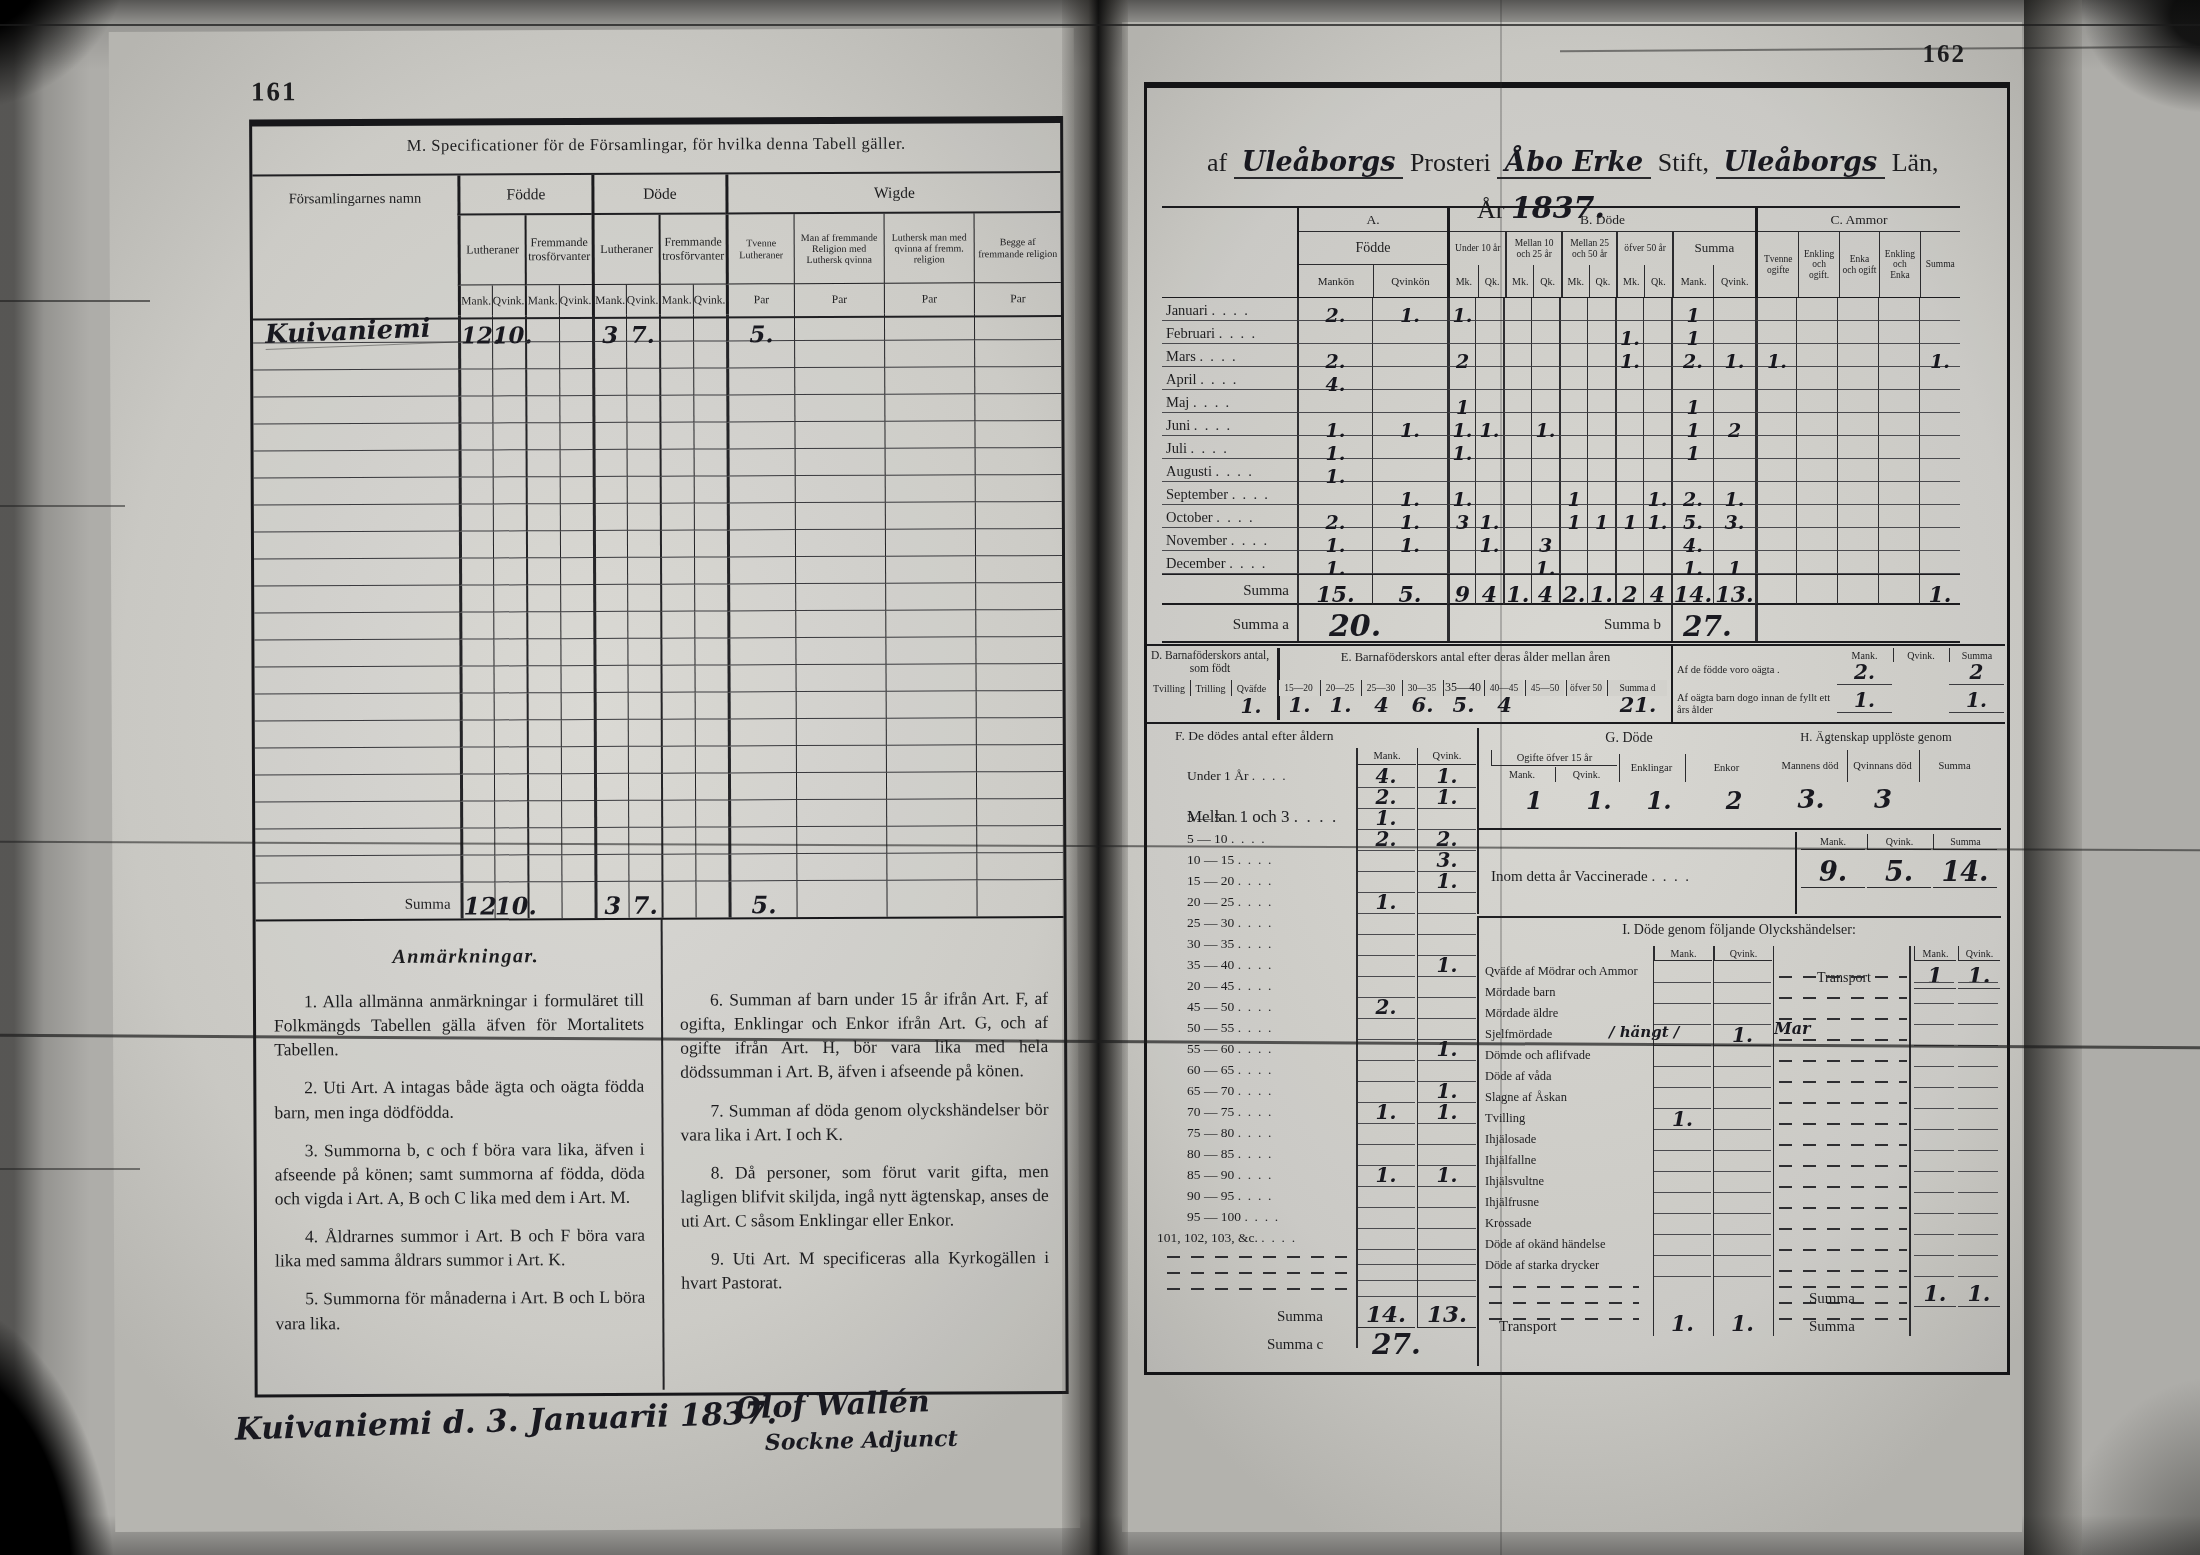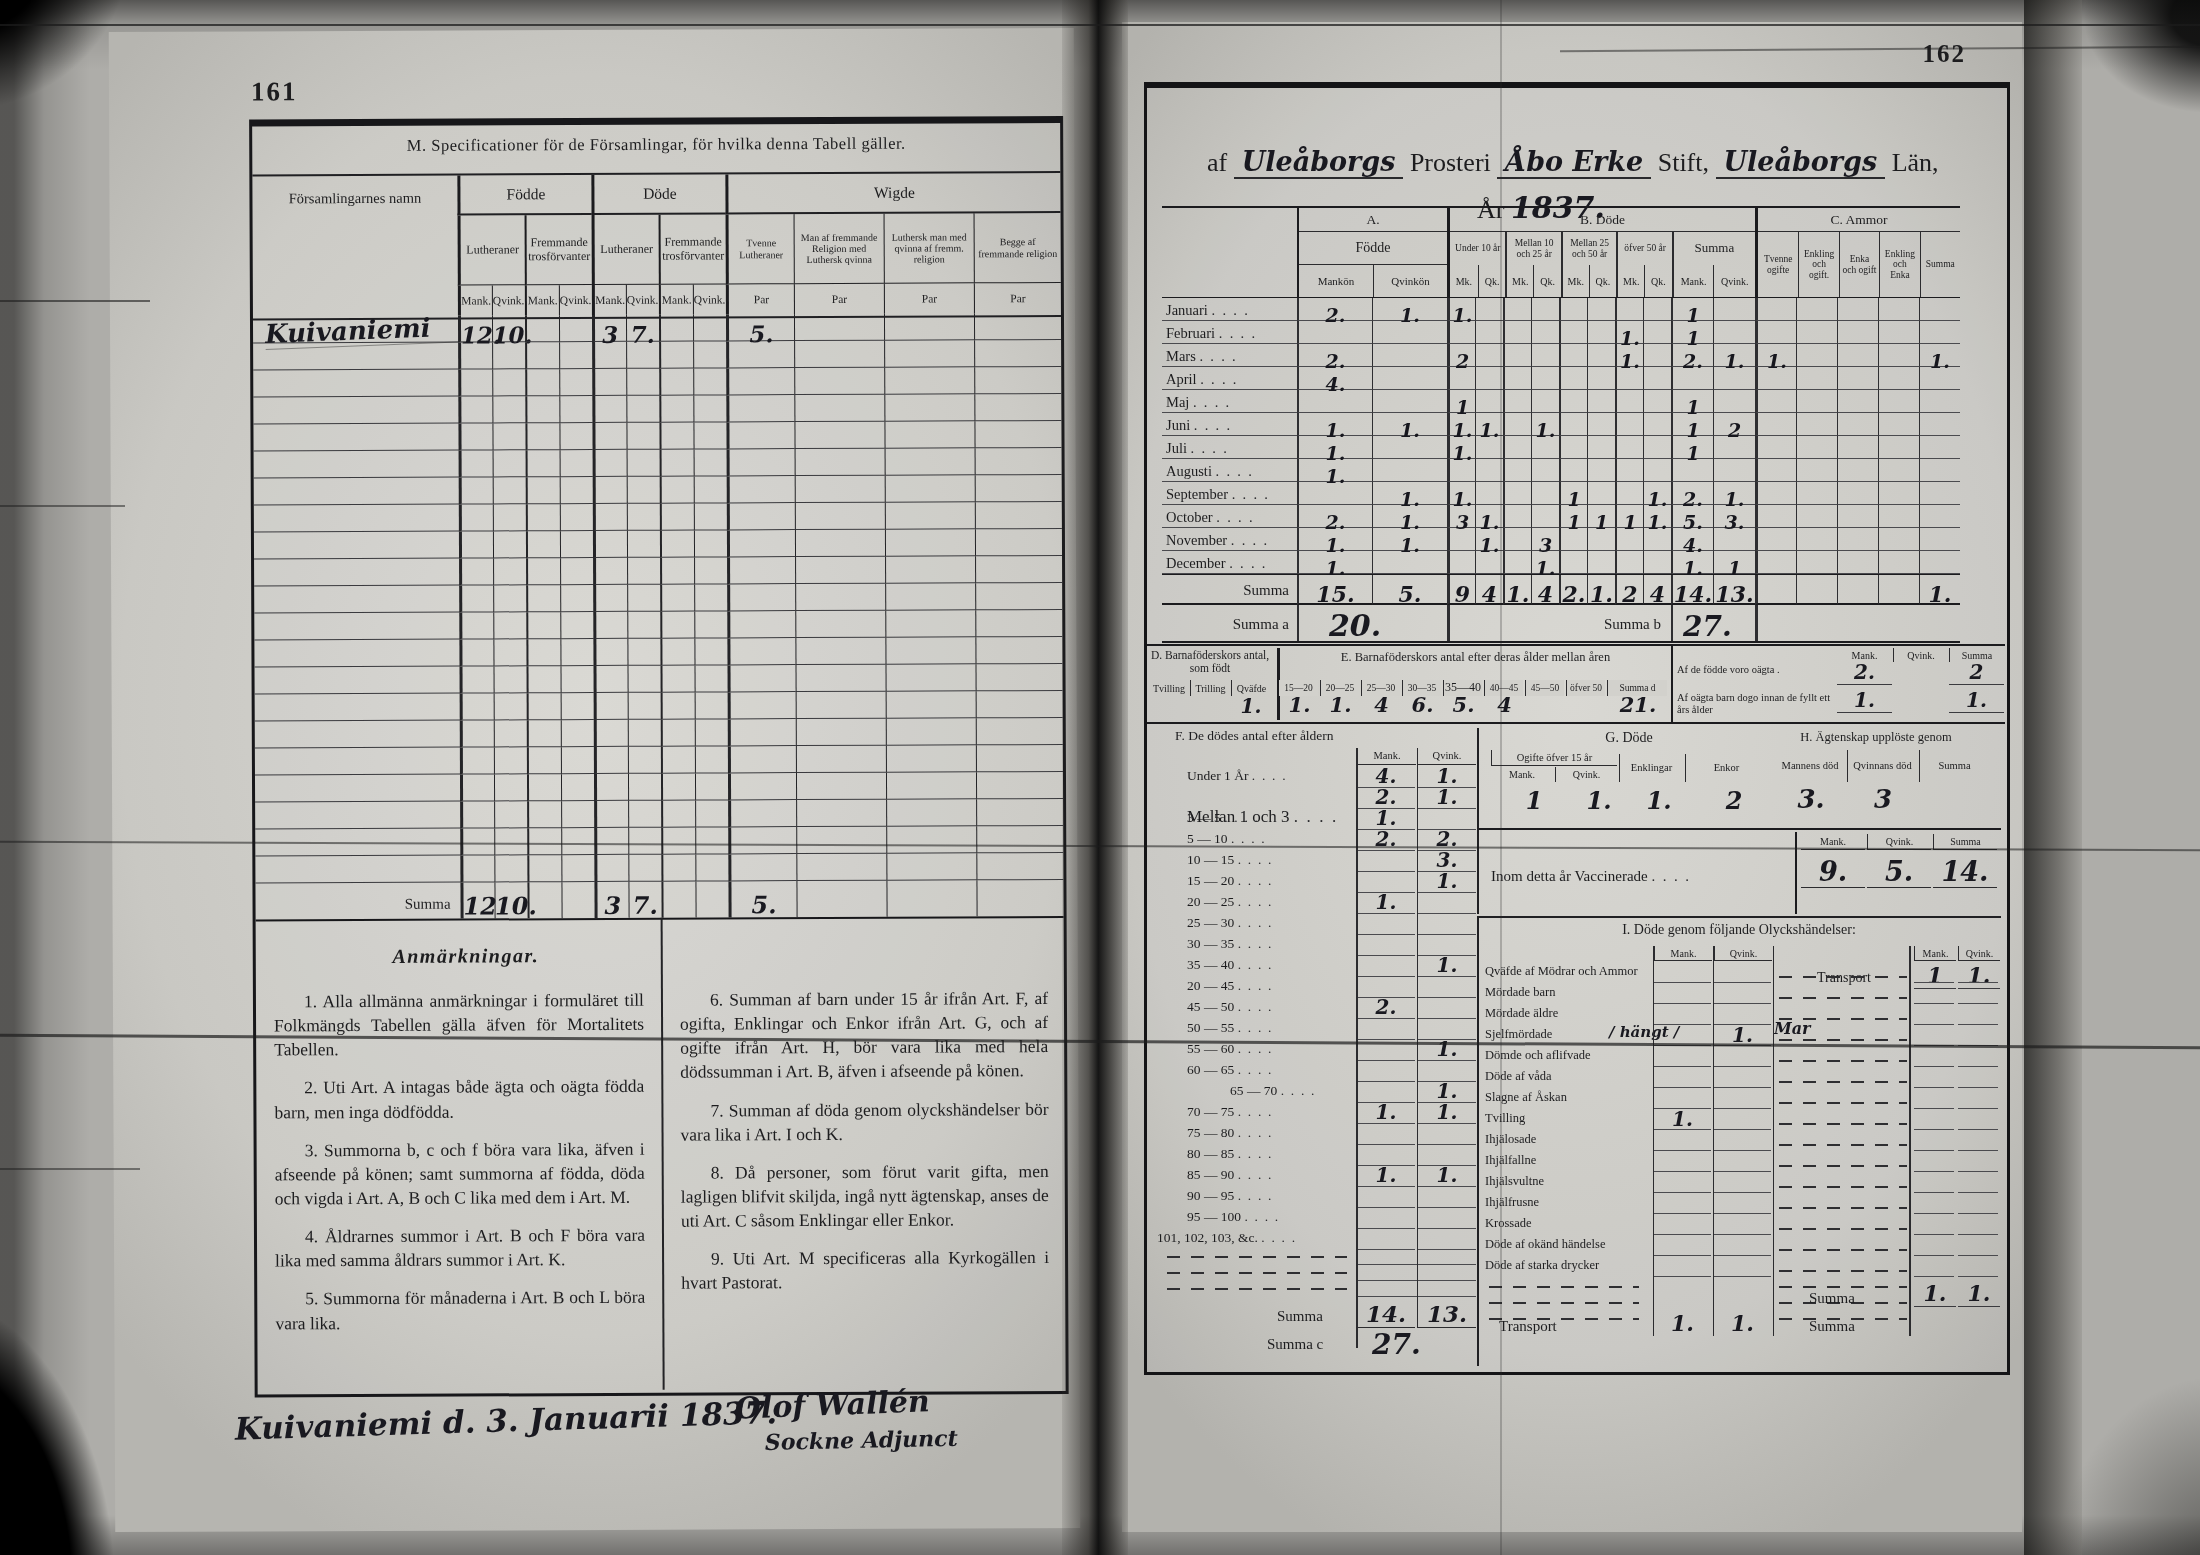--- a/index.html
+++ b/index.html
@@ -1084,21 +1084,21 @@
           <div class="pr dots" data-interactable="false" style="position: absolute; left: 30px; top: 292px; font-size: 13.5px; white-space: nowrap;">50 — 55</div>
           <div data-interactable="false" style="position: absolute; left: 200px; top: 311px; width: 58px; height: 1px; background: rgb(74, 74, 78);"></div>
           <div data-interactable="false" style="position: absolute; left: 261px; top: 311px; width: 58px; height: 1px; background: rgb(74, 74, 78);"></div>
           <div class="pr dots" data-interactable="false" style="position: absolute; left: 30px; top: 313px; font-size: 13.5px; white-space: nowrap;">55 — 60</div>
           <div data-interactable="false" style="position: absolute; left: 200px; top: 332px; width: 58px; height: 1px; background: rgb(74, 74, 78);"></div>
           <div data-interactable="false" style="position: absolute; left: 261px; top: 332px; width: 58px; height: 1px; background: rgb(74, 74, 78);"></div>
           <div class="hw" data-interactable="false" style="position: absolute; left: 261px; top: 309px; width: 58px; text-align: center; font-size: 20px;">1.</div>
           <div class="pr dots" data-interactable="false" style="position: absolute; left: 30px; top: 334px; font-size: 13.5px; white-space: nowrap;">60 — 65</div>
           <div data-interactable="false" style="position: absolute; left: 200px; top: 353px; width: 58px; height: 1px; background: rgb(74, 74, 78);"></div>
           <div data-interactable="false" style="position: absolute; left: 261px; top: 353px; width: 58px; height: 1px; background: rgb(74, 74, 78);"></div>
-          <div class="pr dots" data-interactable="false" style="position: absolute; left: 30px; top: 355px; font-size: 13.5px; white-space: nowrap; margin-left: 43px;">65 — 70</div>
+          <div class="pr dots" data-interactable="false" style="position: absolute; left: 30px; top: 355px; font-size: 13.5px; white-space: nowrap;">65 — 70</div>
           <div data-interactable="false" style="position: absolute; left: 200px; top: 374px; width: 58px; height: 1px; background: rgb(74, 74, 78);"></div>
           <div data-interactable="false" style="position: absolute; left: 261px; top: 374px; width: 58px; height: 1px; background: rgb(74, 74, 78);"></div>
           <div class="hw" data-interactable="false" style="position: absolute; left: 261px; top: 351px; width: 58px; text-align: center; font-size: 20px;">1.</div>
           <div class="pr dots" data-interactable="false" style="position: absolute; left: 30px; top: 376px; font-size: 13.5px; white-space: nowrap;">70 — 75</div>
           <div data-interactable="false" style="position: absolute; left: 200px; top: 395px; width: 58px; height: 1px; background: rgb(74, 74, 78);"></div>
           <div data-interactable="false" style="position: absolute; left: 261px; top: 395px; width: 58px; height: 1px; background: rgb(74, 74, 78);"></div>
           <div class="hw" data-interactable="false" style="position: absolute; left: 200px; top: 372px; width: 58px; text-align: center; font-size: 20px;">1.</div>
           <div class="hw" data-interactable="false" style="position: absolute; left: 261px; top: 372px; width: 58px; text-align: center; font-size: 20px;">1.</div>
           <div class="pr dots" data-interactable="false" style="position: absolute; left: 30px; top: 397px; font-size: 13.5px; white-space: nowrap;">75 — 80</div>
           <div data-interactable="false" style="position: absolute; left: 200px; top: 416px; width: 58px; height: 1px; background: rgb(74, 74, 78);"></div>

